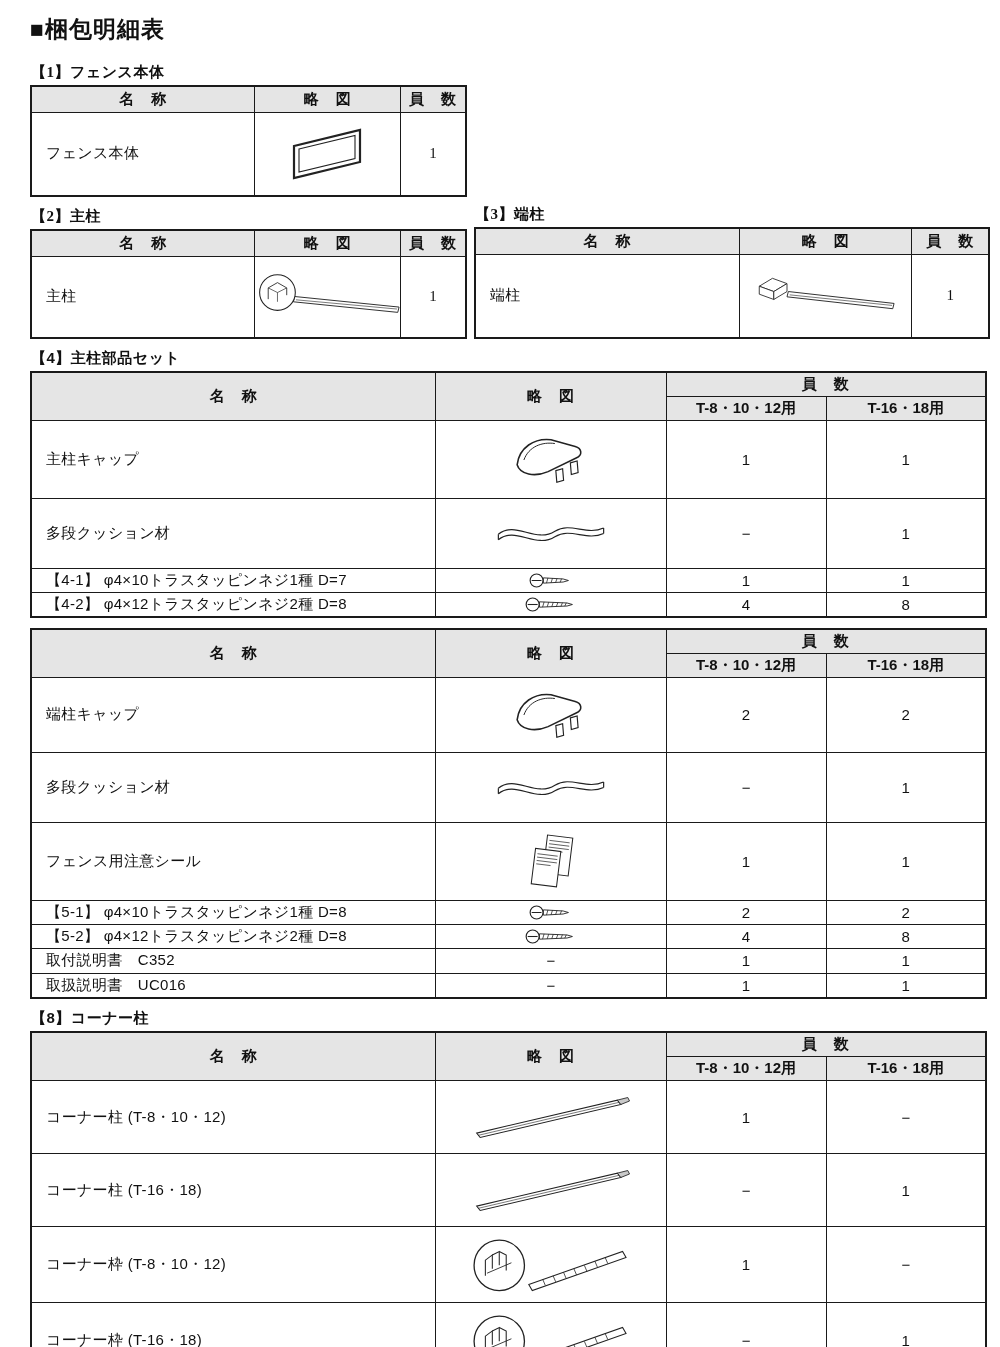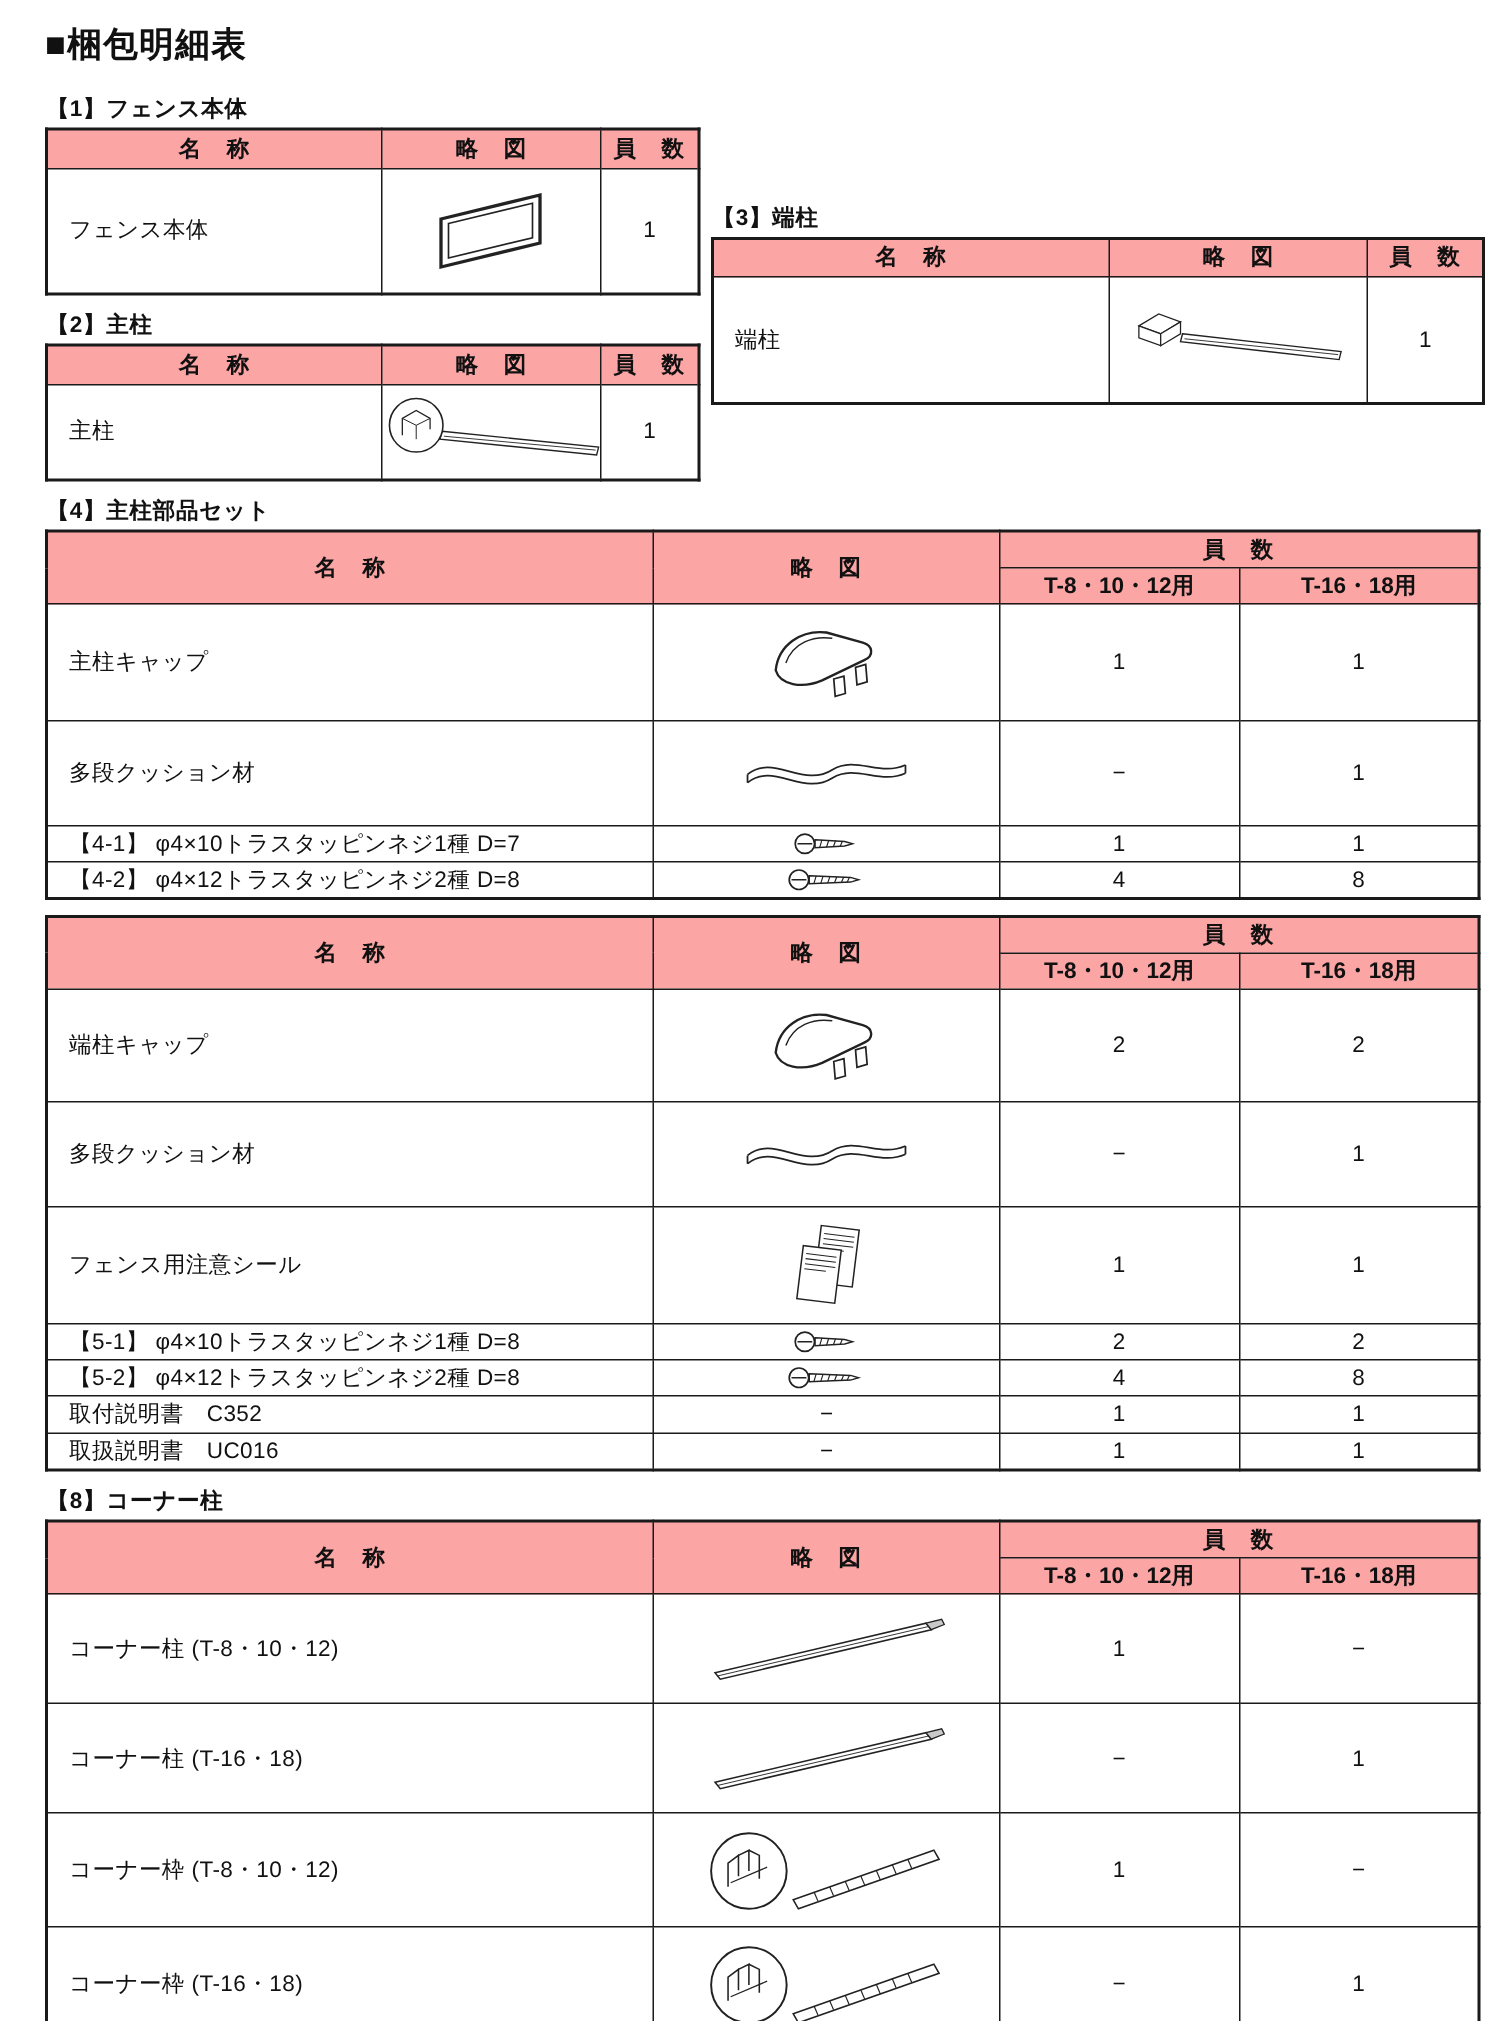--- a/index.html
+++ b/index.html
@@ -22,34 +22,34 @@
     letter-spacing: 1px;
     margin: 2px 0 18px 0;
   }
   .sec-label {
     font-size: 15px;
     font-weight: 600;
     margin: 0 0 3px 1px;
     letter-spacing: .5px;
   }
   .section { margin-bottom: 10px; }
-  .top-row { display: flex; gap: 7px; align-items: center; }
+  .top-row { display: flex; gap: 7px; align-items: flex-end; font-family: Liberation Serif, serif; }
   .top-left  { width: 475px; }
   .top-right { width: 561px; margin-top: 21px; }
   .full-w { width: 957px; }
 
   table.tbl {
     border-collapse: collapse;
     width: 100%;
     table-layout: fixed;
     border: 2px solid #1a1a1a;
   }
   .tbl th, .tbl td { border: 1px solid #1a1a1a; vertical-align: middle; }
   .tbl th {
-    background: #fca5a5;
+    background: #e5e5e5;
     font-size: 15px;
     font-weight: 700;
     text-align: center;
     letter-spacing: 1px;
     padding: 2px 0;
   }
   .tbl thead tr.main-h { height: 26px; }
   .tbl-4col thead tr { height: 21px; }
   .tbl-4col th.sub { letter-spacing: 0; font-weight: 700; font-size: 15px; }
   td.name {
@@ -57,21 +57,21 @@
     font-weight: 500;
     text-align: left;
     padding-left: 14px;
     letter-spacing: .3px;
   }
   td.qty { text-align: center; font-size: 15px; font-weight: 500; }
   td.sketch { text-align: center; }
   td.sketch svg { display: block; margin: 0 auto; }
 
   
-  .h84 { height: 84px; } .h82 { height: 64px; }
+  .h84 { height: 84px; } .h82 { height: 82px; }
   .h78 { height: 78px; } .h75 { height: 75px; }
   .h76 { height: 76px; } .h73 { height: 73px; }
   .h70 { height: 70px; } .h25 { height: 25px; } .h24 { height: 24px; }
 
   
   col.c-name-s   { width: 51.5%; }
   col.c-sketch-s { width: 33.5%; }
   col.c-qty-s    { width: 15%;   }
   
   col.c-name-l   { width: 42.4%;  }

